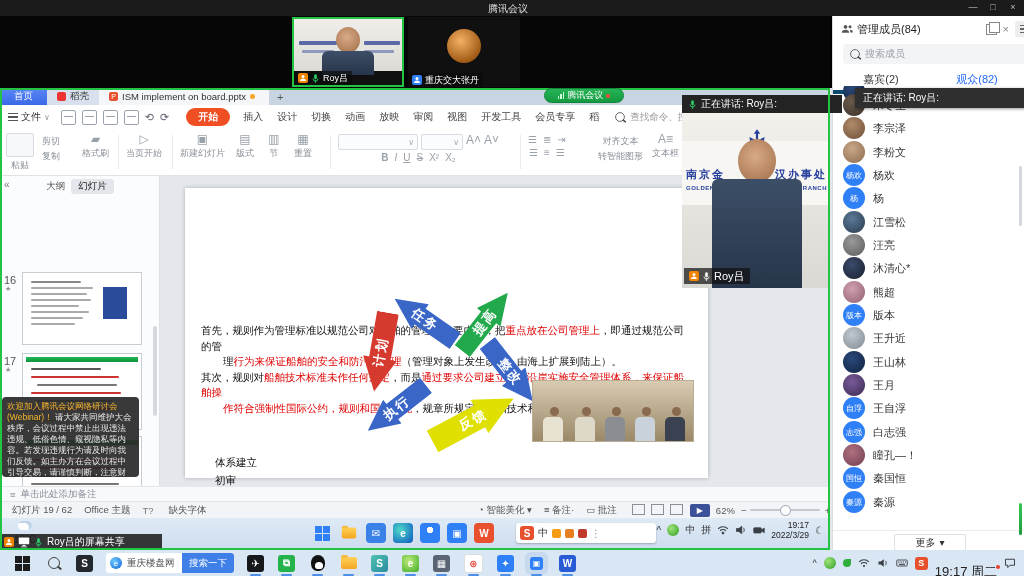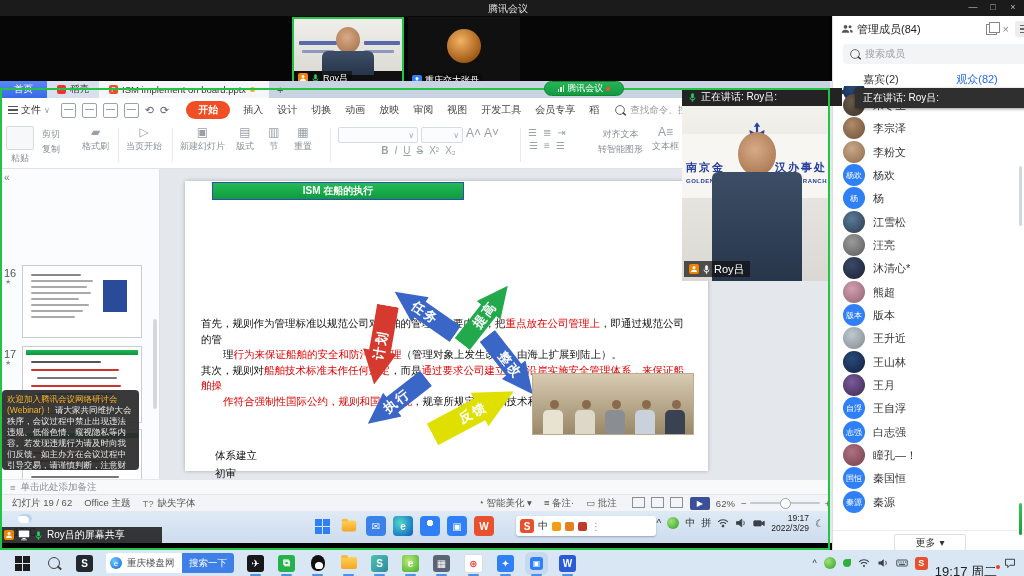--- a/index.html
+++ b/index.html
@@ -21,21 +21,21 @@
   .head{position:absolute;border-radius:50%;background:radial-gradient(circle at 45% 40%,#d9ab85,#9c6b47);}
   .body{position:absolute;background:linear-gradient(#3c4e66,#27354a);border-radius:6px 6px 0 0;}
   .vlabel{left:0;bottom:0;height:14px;background:rgba(10,10,10,.62);display:flex;align-items:center;gap:3px;padding:0 4px;color:#fff;font-size:9px;position:absolute;}
   .personic{width:10px;height:10px;border-radius:2px;display:inline-flex;align-items:center;justify-content:center;flex:0 0 auto;}
   .personic svg{width:8px;height:8px;fill:#fff;}
   .orangeic{background:#f08300;} .blueic{background:#2f7ff6;}
   .micsvg{width:9px;height:9px;fill:#2ad168;stroke:#2ad168;}
   .avcirc{left:39px;top:12px;width:34px;height:34px;border-radius:50%;background:radial-gradient(circle at 40% 35%,#f3b264,#a35c17 70%,#6d3a0c);}
 
   
-  .share{left:0;top:81px;width:1000px;height:462px;background:#e4e7ec;overflow:hidden;}
+  .share{left:0;top:88px;width:1000px;height:462px;background:#e4e7ec;overflow:hidden;}
   .frame{left:0;top:88px;width:830px;height:462px;border:2px solid #23c343;pointer-events:none;z-index:90;}
 
   
   .wtabs{left:0;top:0;width:830px;height:17px;background:#c9d4e2;display:flex;align-items:stretch;}
   .wtab{font-size:9.5px;display:flex;align-items:center;gap:4px;padding:0 10px;color:#333;}
   .wtab.home{background:linear-gradient(#5a87f5,#3a69e8);color:#fff;border-radius:0 0 0 0;padding:0 14px;}
   .wtab.docer{background:#d7e0ec;}
   .docericon{width:9px;height:9px;border-radius:2px;background:#e33;display:inline-block;}
   .wtab.doc{background:#f4f6f9;min-width:150px;}
   .pptico{width:9px;height:9px;border-radius:2px;background:#e8502e;color:#fff;font-size:7px;line-height:9px;text-align:center;display:inline-block;}
@@ -413,20 +413,24 @@
               <path d="M3.5 8a4.5 4.5 0 0 0 9 0" fill="none" stroke-width="1.5"></path>
               <rect x="7.3" y="12" width="1.4" height="3"></rect>
             </svg>
           <span>Roy吕</span>
         </div>
       </div>
     </div>
 
     <div class="ab panel">
       <span class="collapse">«</span>
+      <div class="ptabs">
+        <span class="ptab">大纲</span>
+        <span class="ptab act">幻灯片</span>
+      </div>
       <span class="tno" style="top:98px">16</span>
       <span class="tstar" style="top:109px">★</span>
       <div class="thumb" style="top:96px;height:71px">
         <div class="tline" style="left:8px;top:8px;width:50px;background:#888"></div>
         <div class="tline" style="left:8px;top:14px;width:62px;background:#aaa"></div>
         <div class="tline" style="left:8px;top:20px;width:56px;background:#aaa"></div>
         <div class="tline" style="left:8px;top:26px;width:60px;background:#aaa"></div>
         <div class="tline" style="left:8px;top:32px;width:48px;background:#aaa"></div>
         <div class="tline" style="left:8px;top:38px;width:58px;background:#aaa"></div>
         <div class="tline" style="left:8px;top:44px;width:52px;background:#aaa"></div>
@@ -459,23 +463,20 @@
       </div>
       <div class="thumb" style="top:350px;height:44px;border:2px solid #e03c2f">
         <div class="tgreen"></div>
         <div class="tline" style="left:8px;top:12px;width:80px;background:#777"></div>
         <div class="tline" style="left:8px;top:20px;width:70px;background:#c33"></div>
       </div>
       <div class="pscroll" style="top:150px;height:90px"></div>
     </div>
 
     <div class="ab slide">
-      <div class="gbtn" style="left:27px;width:250px">
-          <span>ISM 在船的执行</span>
-        </div>
       <div class="osq" style="left:512px;top:3px"></div>
 
       <div class="para">
         <span>首先，规则作为管理标准以规范公司对船舶的管理为主要内容，把</span><span class="red">重点放在公司管理上</span><span>，即通过规范公司的管</span>
         <span class="ind"><span>理</span><span class="red">行为来保证船舶的安全和防污染管理</span><span>（管理对象上发生改变，由海上扩展到陆上）。</span></span>
         <span>其次，规则对</span><span class="red">船舶技术标准未作任何规定</span><span>，而是</span><span class="red">通过要求公司建立并在沿岸实施安全管理体系，来保证船舶操</span>
         <span class="ind"><span class="red">作符合强制性国际公约，规则和国内法规</span><span>，规章所规定的船舶技术和操作标准</span></span>
       </div>
 
       <div class="arr flip" style="left:203px;top:117px;width:74px;height:30px;background:#3a66c8;transform:rotate(35deg)">
@@ -541,21 +542,21 @@
 
     <div class="ab notes">
       <span style="color:#9aa0a8">≡</span>
       <span>单击此处添加备注</span>
     </div>
 
     <div class="ab status">
       <span class="sp">幻灯片 19 / 62</span>
       <span class="sp">Office 主题</span>
       <span class="sp" style="color:#777">T?</span>
-      <span class="sp" style="margin-left:4px">缺失字体</span>
+      <span class="sp" style="margin-left:15px">缺失字体</span>
       <span class="sp" style="margin-left:auto">◔ <span>智能美化</span> ▾</span>
       <span class="sp">≡ <span>备注</span>·</span>
       <span class="sp">▭ <span>批注</span></span>
       <span class="sp"><span class="viewico"></span><span class="viewico"></span><span class="viewico"></span></span>
       <span class="playbox">▶</span>
       <span class="sp" style="margin-left:2px">62%</span>
       <span class="sp" style="margin-left:6px">−</span>
       <span class="zslider">
           <span class="zknob"></span>
         </span>

